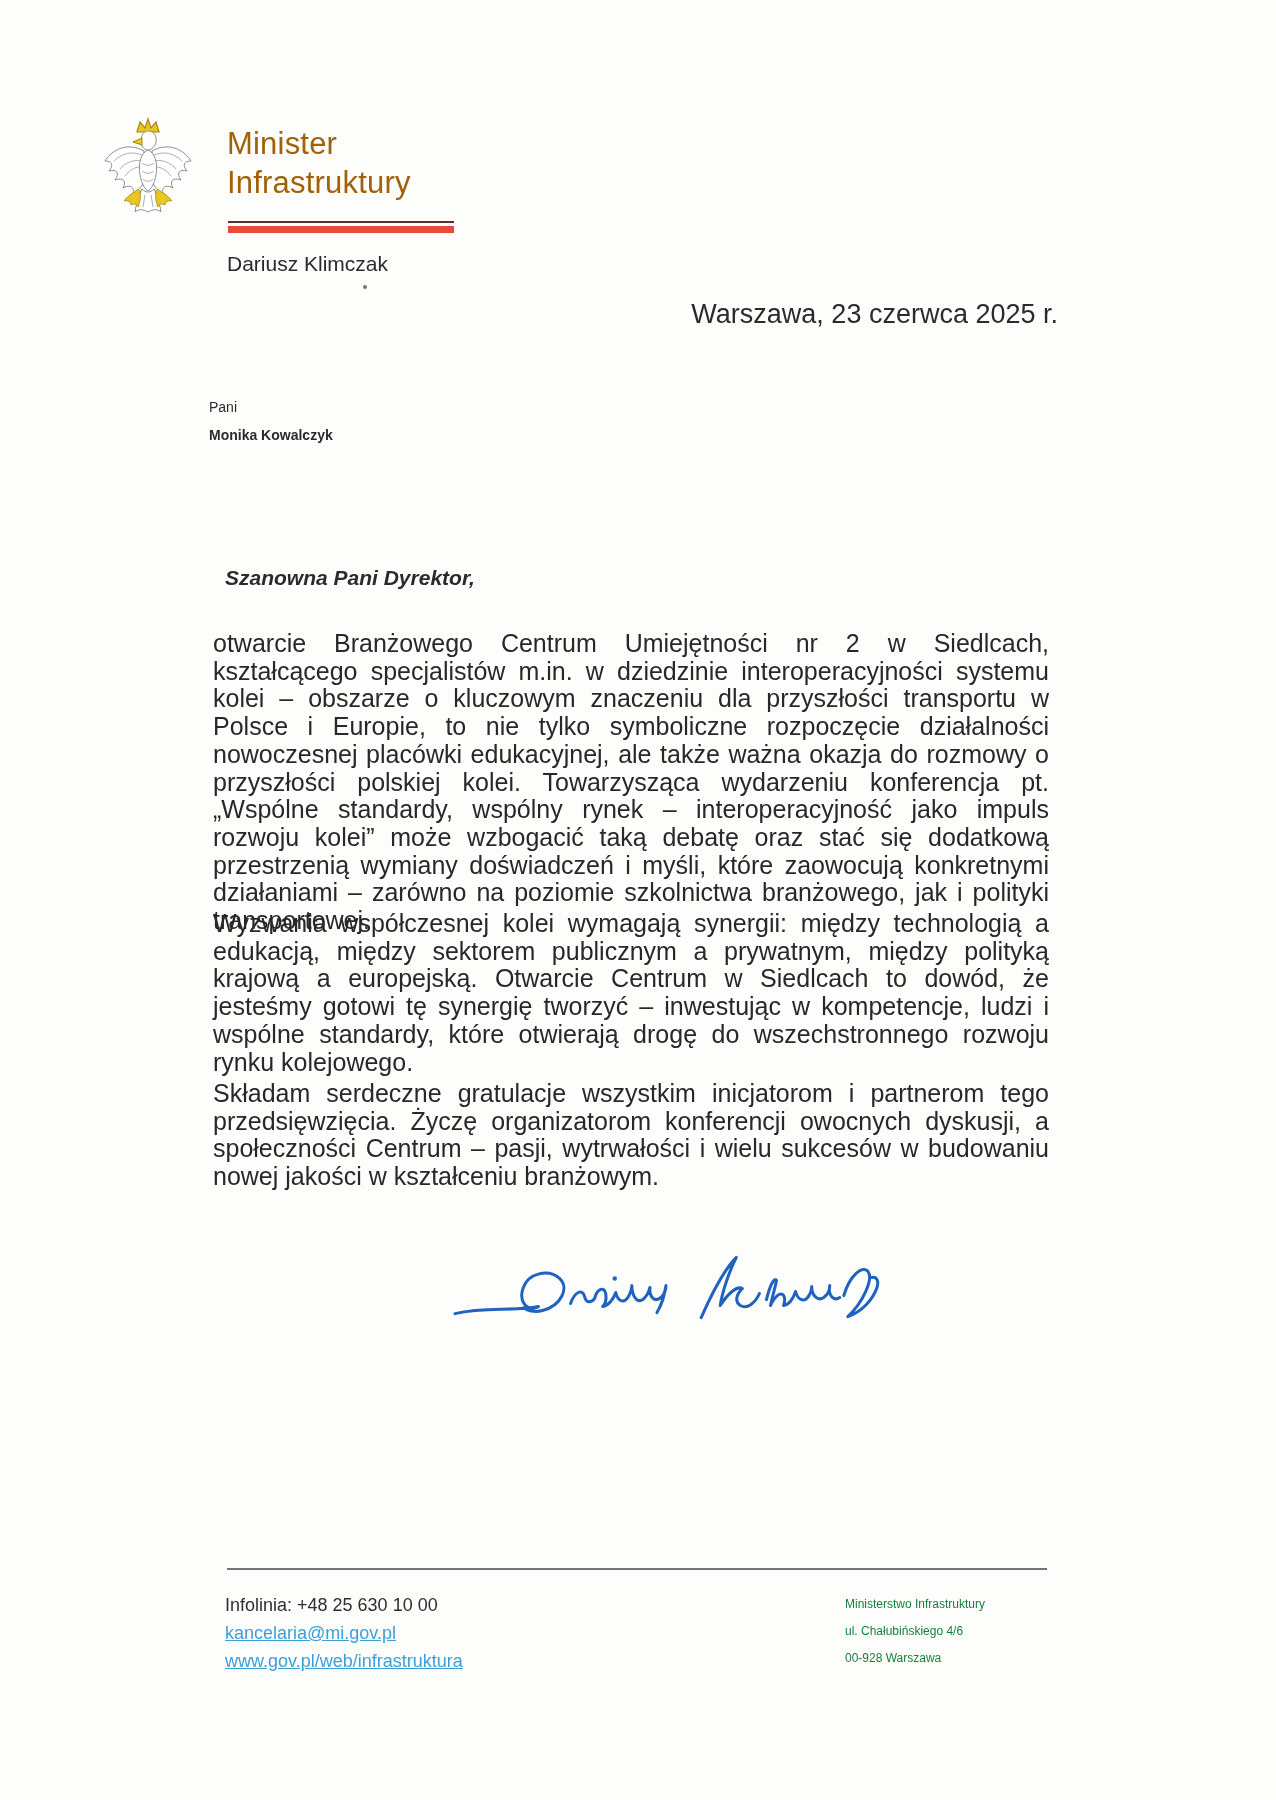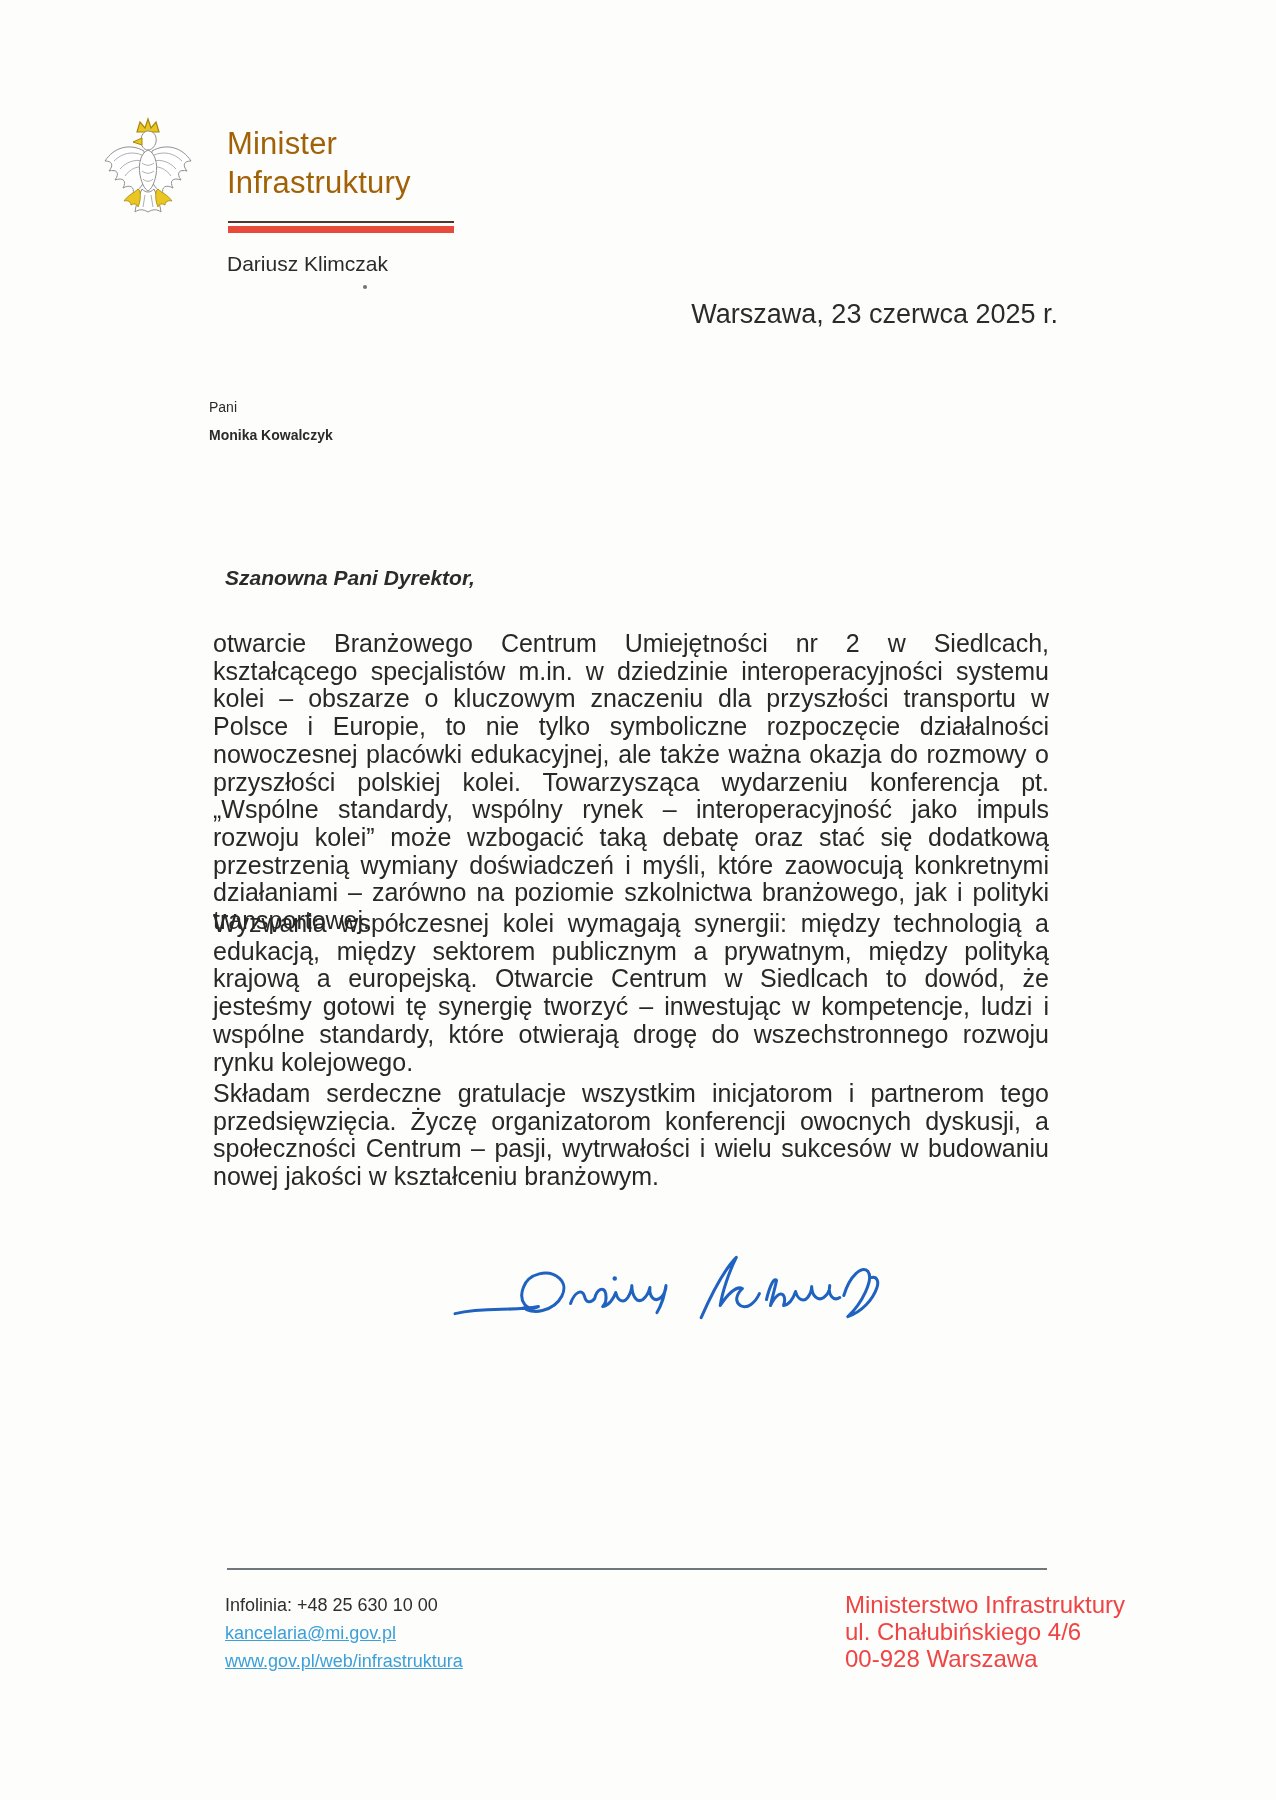--- a/index.html
+++ b/index.html
@@ -35,21 +35,21 @@
     font-size:25px;line-height:27.7px;text-align:justify;color:#282828;
   }
   .p1{top:630px;}
   .p2{top:910px;}
   .p3{top:1080px;}
   
   .signature{position:absolute;left:450px;top:1240px;width:432px;height:106px;}
   
   .footer-divider{position:absolute;left:227px;top:1568px;width:820px;height:2px;background:#71767b;}
   .footer-left{position:absolute;left:225px;top:1591px;font-size:18px;line-height:28px;color:#2e2e2e;}
-  .footer-right{position:absolute;left:845px;top:1591px;font-size:24px;line-height:27px;color:#ef4444;}
+  .footer-right{position:absolute;left:845px;top:1591px;font-size:12px;line-height:27px;color:#15803d;}
   .link{color:#3ba0d9;text-decoration:underline;cursor:pointer;}
   svg{display:block;}
 </style>
 </head>
 <body>
 
 <div class="page">
 
   <div class="emblem">
     <svg viewBox="0 0 100 110" width="100" height="112">

